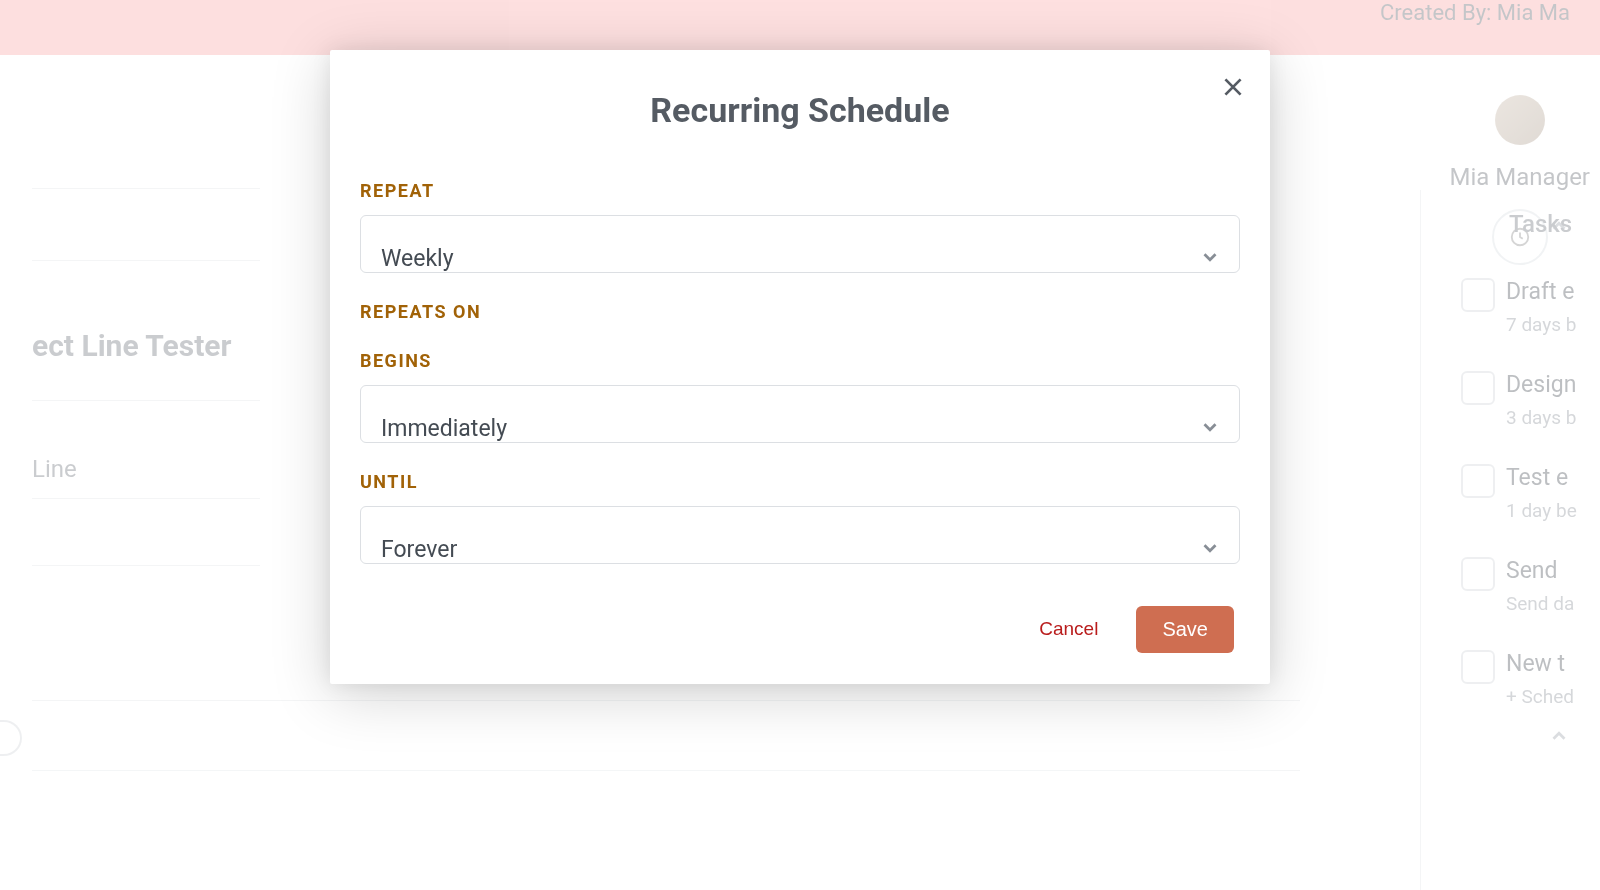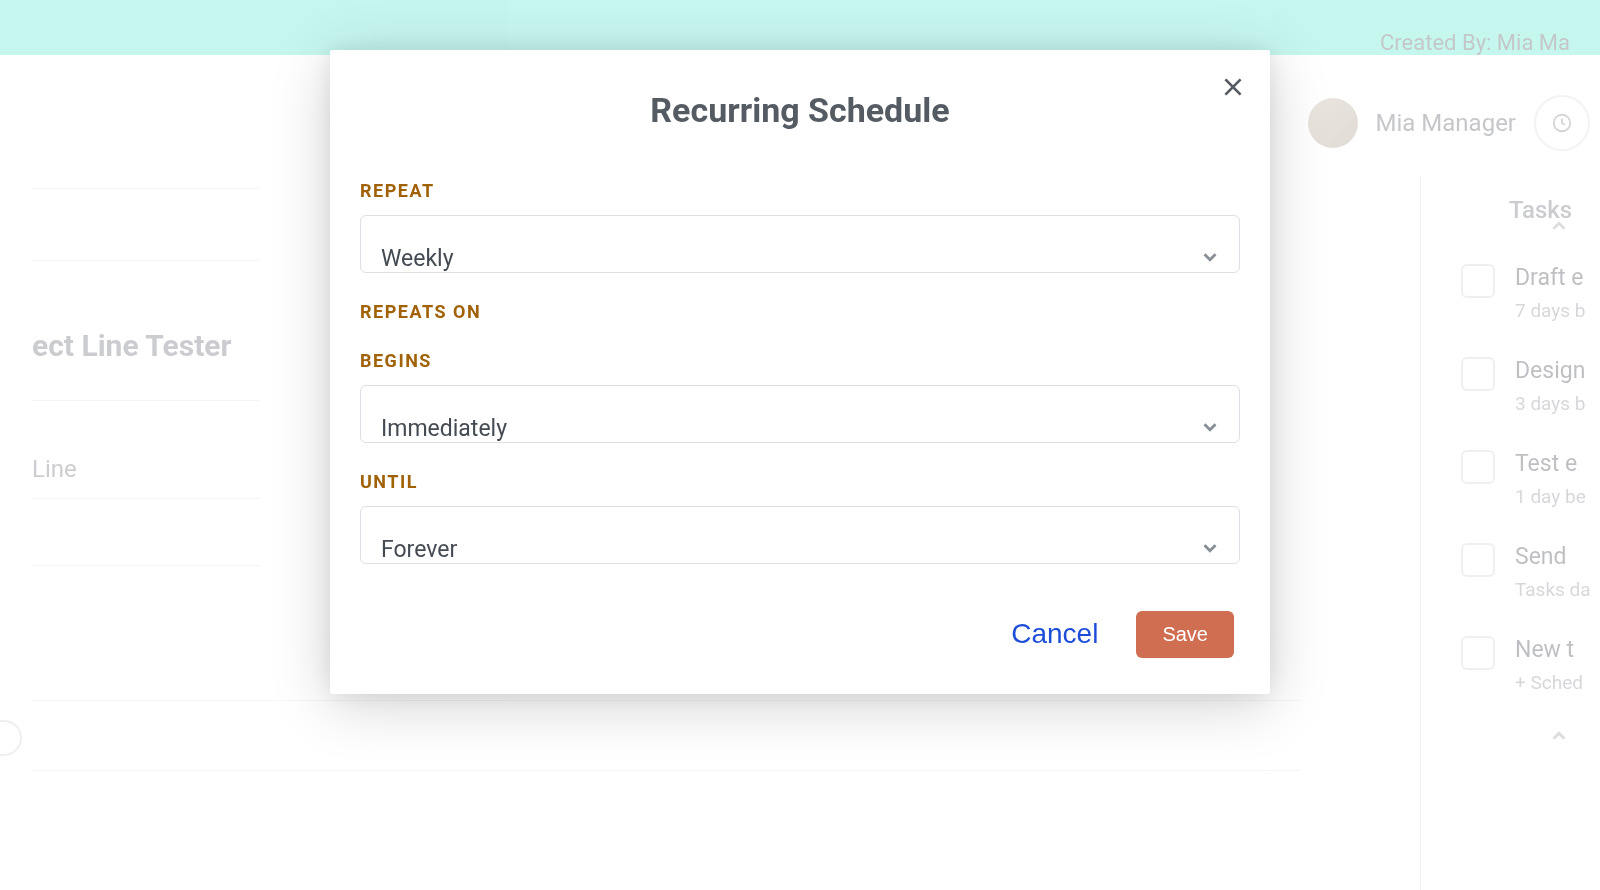--- a/index.html
+++ b/index.html
@@ -16,38 +16,39 @@
       position: relative;
     }
     
     .background-page {
       position: absolute;
       inset: 0;
       opacity: 0.35;
       pointer-events: none;
     }
     .top-bar {
-      background: #5eead4;
+      background: #fca5a5;
       height: 55px;
       width: 100%;
       display: flex;
-      align-items: flex-end;
+      align-items: flex-start;
       justify-content: flex-end;
       padding-right: 30px;
       color: #5a5f66;
       font-size: 22px;
     }
     .user-area {
       position: absolute;
       top: 95px;
       right: 0;
       display: flex;
       align-items: center;
       gap: 18px;
       padding-right: 10px;
+      flex-direction: column;
     }
     .avatar {
       width: 50px;
       height: 50px;
       border-radius: 50%;
       background: linear-gradient(135deg, #c8b8a8, #a89888);
     }
     .user-name {
       font-size: 24px;
       color: #5a5f66;
@@ -73,39 +74,39 @@
       font-weight: 700;
       color: #6a7078;
       padding: 10px 0;
     }
     .bg-section-line {
       border-top: 1px solid #e0e4e8;
       height: 1px;
     }
     .right-panel {
       position: absolute;
-      top: 176px;
+      top: 190px;
       right: 0;
       bottom: 0;
       width: 180px;
       border-left: 1px solid #e0e4e8;
       padding-left: 40px;
       padding-top: 20px;
     }
     .tasks-heading {
       font-size: 24px;
       color: #6a7078;
       font-weight: 500;
       margin-bottom: 40px;
       text-align: center;
       margin-left: 20px;
     }
     .task-item {
       display: flex;
-      gap: 20px;
+      gap: 11px;
       margin-bottom: 35px;
     }
     .task-checkbox {
       width: 34px;
       height: 34px;
       border: 2px solid #d0d4d8;
       border-radius: 6px;
       flex-shrink: 0;
     }
     .task-text {
@@ -202,22 +203,22 @@
     }
     .modal-footer {
       display: flex;
       justify-content: flex-end;
       align-items: center;
       gap: 30px;
       margin-top: 40px;
       padding-right: 6px;
     }
     .cancel-btn {
-      font-size: 28px;
-      color: #1d4ed8;
+      font-size: 19px;
+      color: #b91c1c;
       cursor: pointer;
       background: none;
       border: none;
       padding: 14px 8px;
     }
     .save-btn {
       font-size: 20px;
       color: #fff;
       background: #cf6e51;
       border: none;
@@ -312,21 +313,21 @@
       <div class="task-checkbox"></div>
       <div class="task-text">
         <div class="task-title">Test e</div>
         <div class="task-sub">1 day be</div>
       </div>
     </div>
     <div class="task-item">
       <div class="task-checkbox"></div>
       <div class="task-text">
         <div class="task-title">Send</div>
-        <div class="task-sub">Tasks da</div>
+        <div class="task-sub">Send da</div>
       </div>
     </div>
     <div class="task-item">
       <div class="task-checkbox"></div>
       <div class="task-text">
         <div class="task-title">New t</div>
         <div class="task-sub">+ Sched</div>
       </div>
     </div>
   </div>

